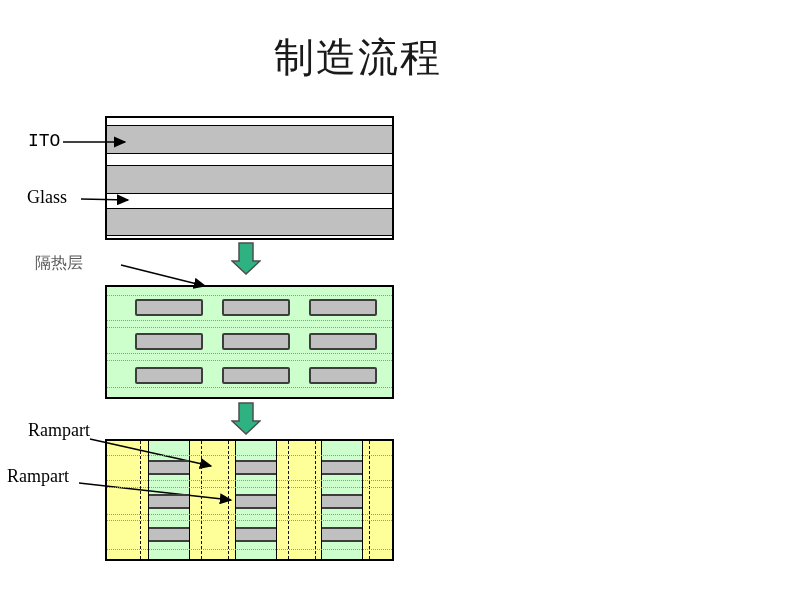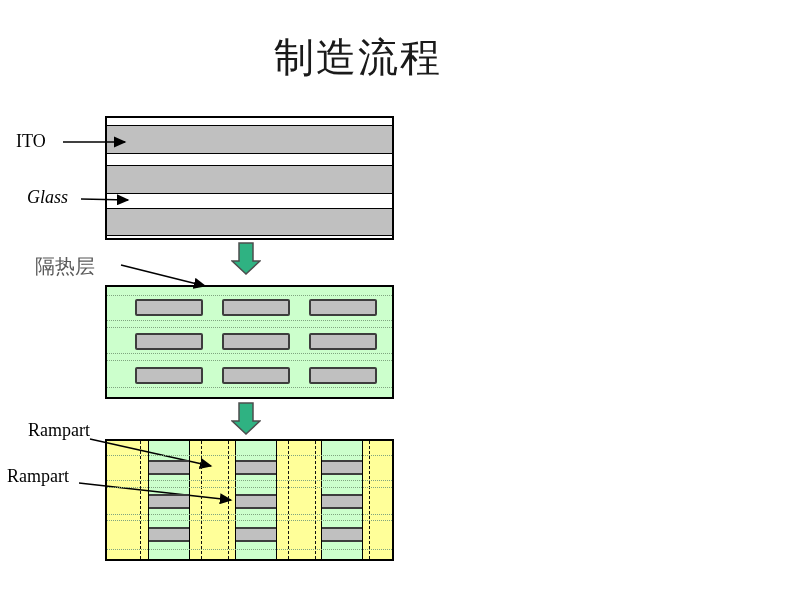--- a/index.html
+++ b/index.html
@@ -66,23 +66,23 @@
   .down-arrow{position:absolute;width:30px;height:33px;}
   .down-arrow polygon{
     fill:var(--flow-arrow-fill,#2fb282);
     stroke:var(--flow-arrow-outline,#4d4d4d);
     stroke-width:1.5;
   }
   .arrow1{left:231px;top:242px;}
   .arrow2{left:231px;top:402px;}
   
   .lbl{position:absolute;font-size:18px;color:#000;white-space:nowrap;}
-  .lbl-ito{left:16px;top:131px;}
-  .lbl-glass{left:27px;top:187px;font-style:italic;}
-  .lbl-insulation{left:35px;top:253px;font-size:20px;color:var(--insulation-label-color,#595959);}
+  .lbl-ito{left:28px;top:131px;font-family:Liberation Mono, monospace;}
+  .lbl-glass{left:27px;top:187px;}
+  .lbl-insulation{left:35px;top:253px;font-size:16px;color:var(--insulation-label-color,#595959);}
   .lbl-rampart{left:28px;top:420px;}
   .lbl-overhang{left:7px;top:466px;}
   
   .overlay{position:absolute;left:0;top:0;width:800px;height:600px;pointer-events:none;}
   .overlay line{stroke:#000;stroke-width:1.4;}
 </style>
 </head>
 <body>
 
 <div class="slide">

